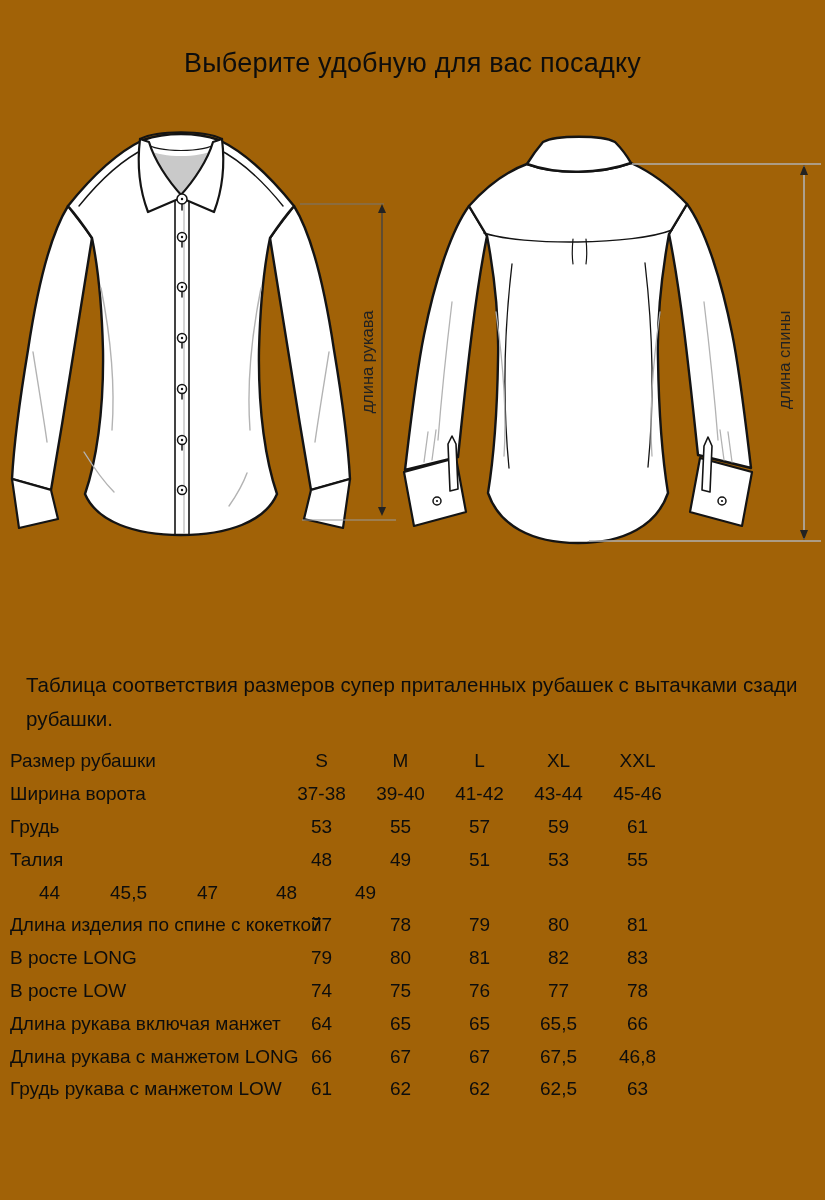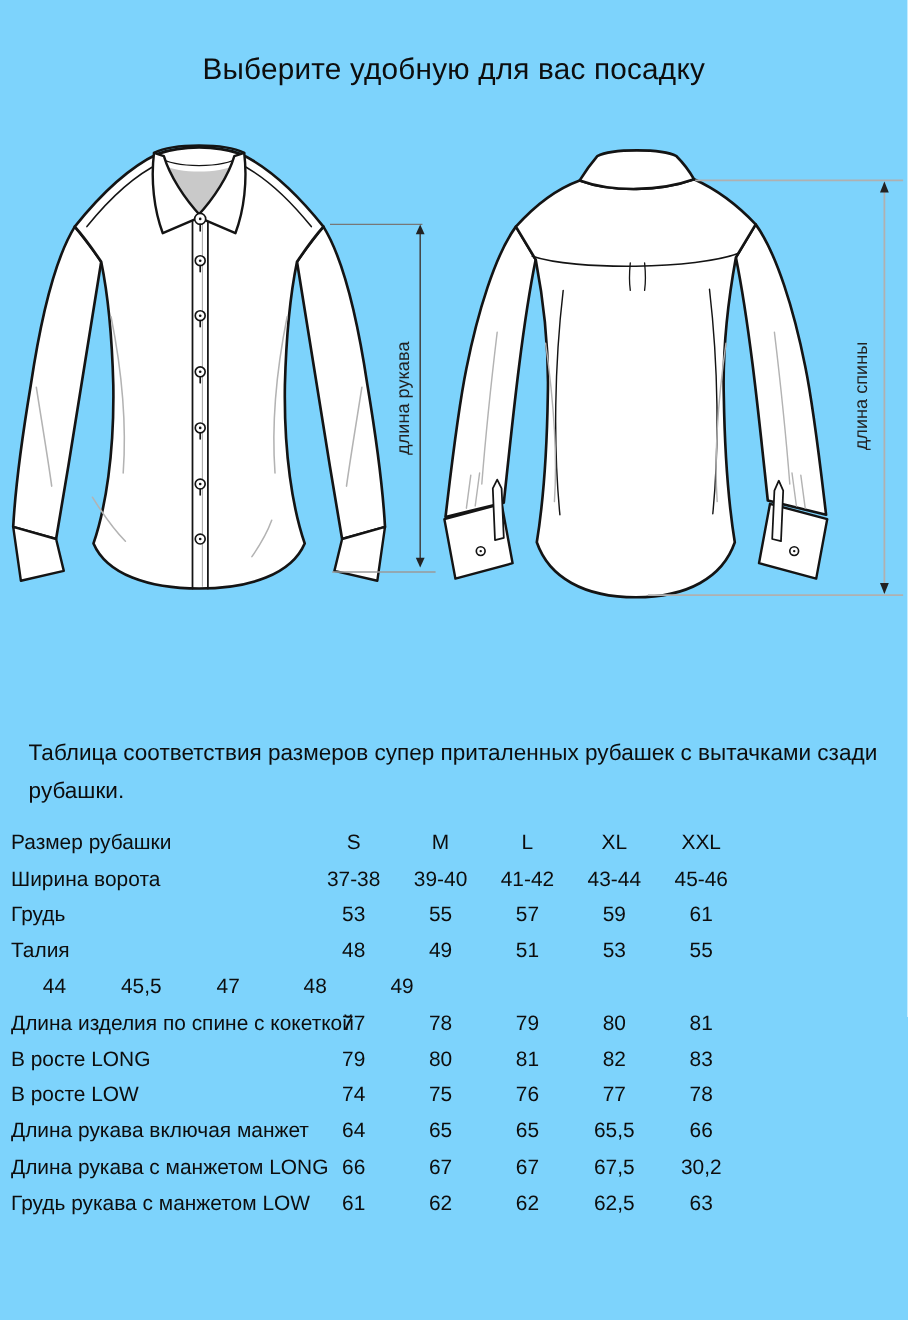--- a/index.html
+++ b/index.html
@@ -1,17 +1,17 @@
 <!DOCTYPE html>
 <html><head>
 <meta charset="utf-8">
 <style>
   html,body{margin:0;padding:0;background:#fff;}
   .page{
-    position:relative;width:825px;height:1200px;background:#7dd3fc;overflow:hidden;
+    position:relative;width:825px;height:1200px;background:#a16207;overflow:hidden;
     font-family:"Liberation Sans",sans-serif;color:#111;
   }
   .title{
     position:absolute;top:48px;left:0;width:825px;margin:0;
     text-align:center;font-size:27px;font-weight:400;letter-spacing:.2px;color:#0d0d0d;
   }
   .diagram-svg{position:absolute;top:0;left:0;}
   .dim-label{
     position:absolute;font-size:16.5px;color:#222;white-space:nowrap;
     transform:translate(-50%,-50%) rotate(-90deg);
@@ -20,21 +20,21 @@
   .dim-label.back{left:784px;top:360px;}
   .fit-heading{
     position:absolute;top:622px;left:10px;margin:0;
     font-size:25px;font-weight:700;letter-spacing:.3px;color:#0d0d0d;
   }
   .fit-description{
     position:absolute;top:652px;left:10px;width:810px;margin:16px;
     font-size:20.5px;line-height:34px;color:#0d0d0d;
   }
   .size-table{position:absolute;top:745px;left:10px;}
-  .t-row{display:flex;align-items:flex-end;height:32.8px;font-size:19px;color:#0d0d0d;}
+  .t-row{display:flex;align-items:center;height:32.8px;font-size:19px;color:#0d0d0d;}
   .t-label{width:272px;white-space:nowrap;}
   .t-cell{width:79px;text-align:center;white-space:nowrap;}
 </style>
 </head>
 <body>
 
 <div class="page">
 
   <h1 class="title">Выберите удобную для вас посадку</h1>
 
@@ -244,21 +244,21 @@
       <div class="t-cell">65,5</div>
       <div class="t-cell">66</div>
     </div>
 
     <div class="t-row">
       <div class="t-label">Длина рукава с манжетом LONG</div>
       <div class="t-cell">66</div>
       <div class="t-cell">67</div>
       <div class="t-cell">67</div>
       <div class="t-cell">67,5</div>
-      <div class="t-cell">30,2</div>
+      <div class="t-cell">46,8</div>
     </div>
 
     <div class="t-row">
       <div class="t-label">Грудь рукава с манжетом LOW</div>
       <div class="t-cell">61</div>
       <div class="t-cell">62</div>
       <div class="t-cell">62</div>
       <div class="t-cell">62,5</div>
       <div class="t-cell">63</div>
     </div>

